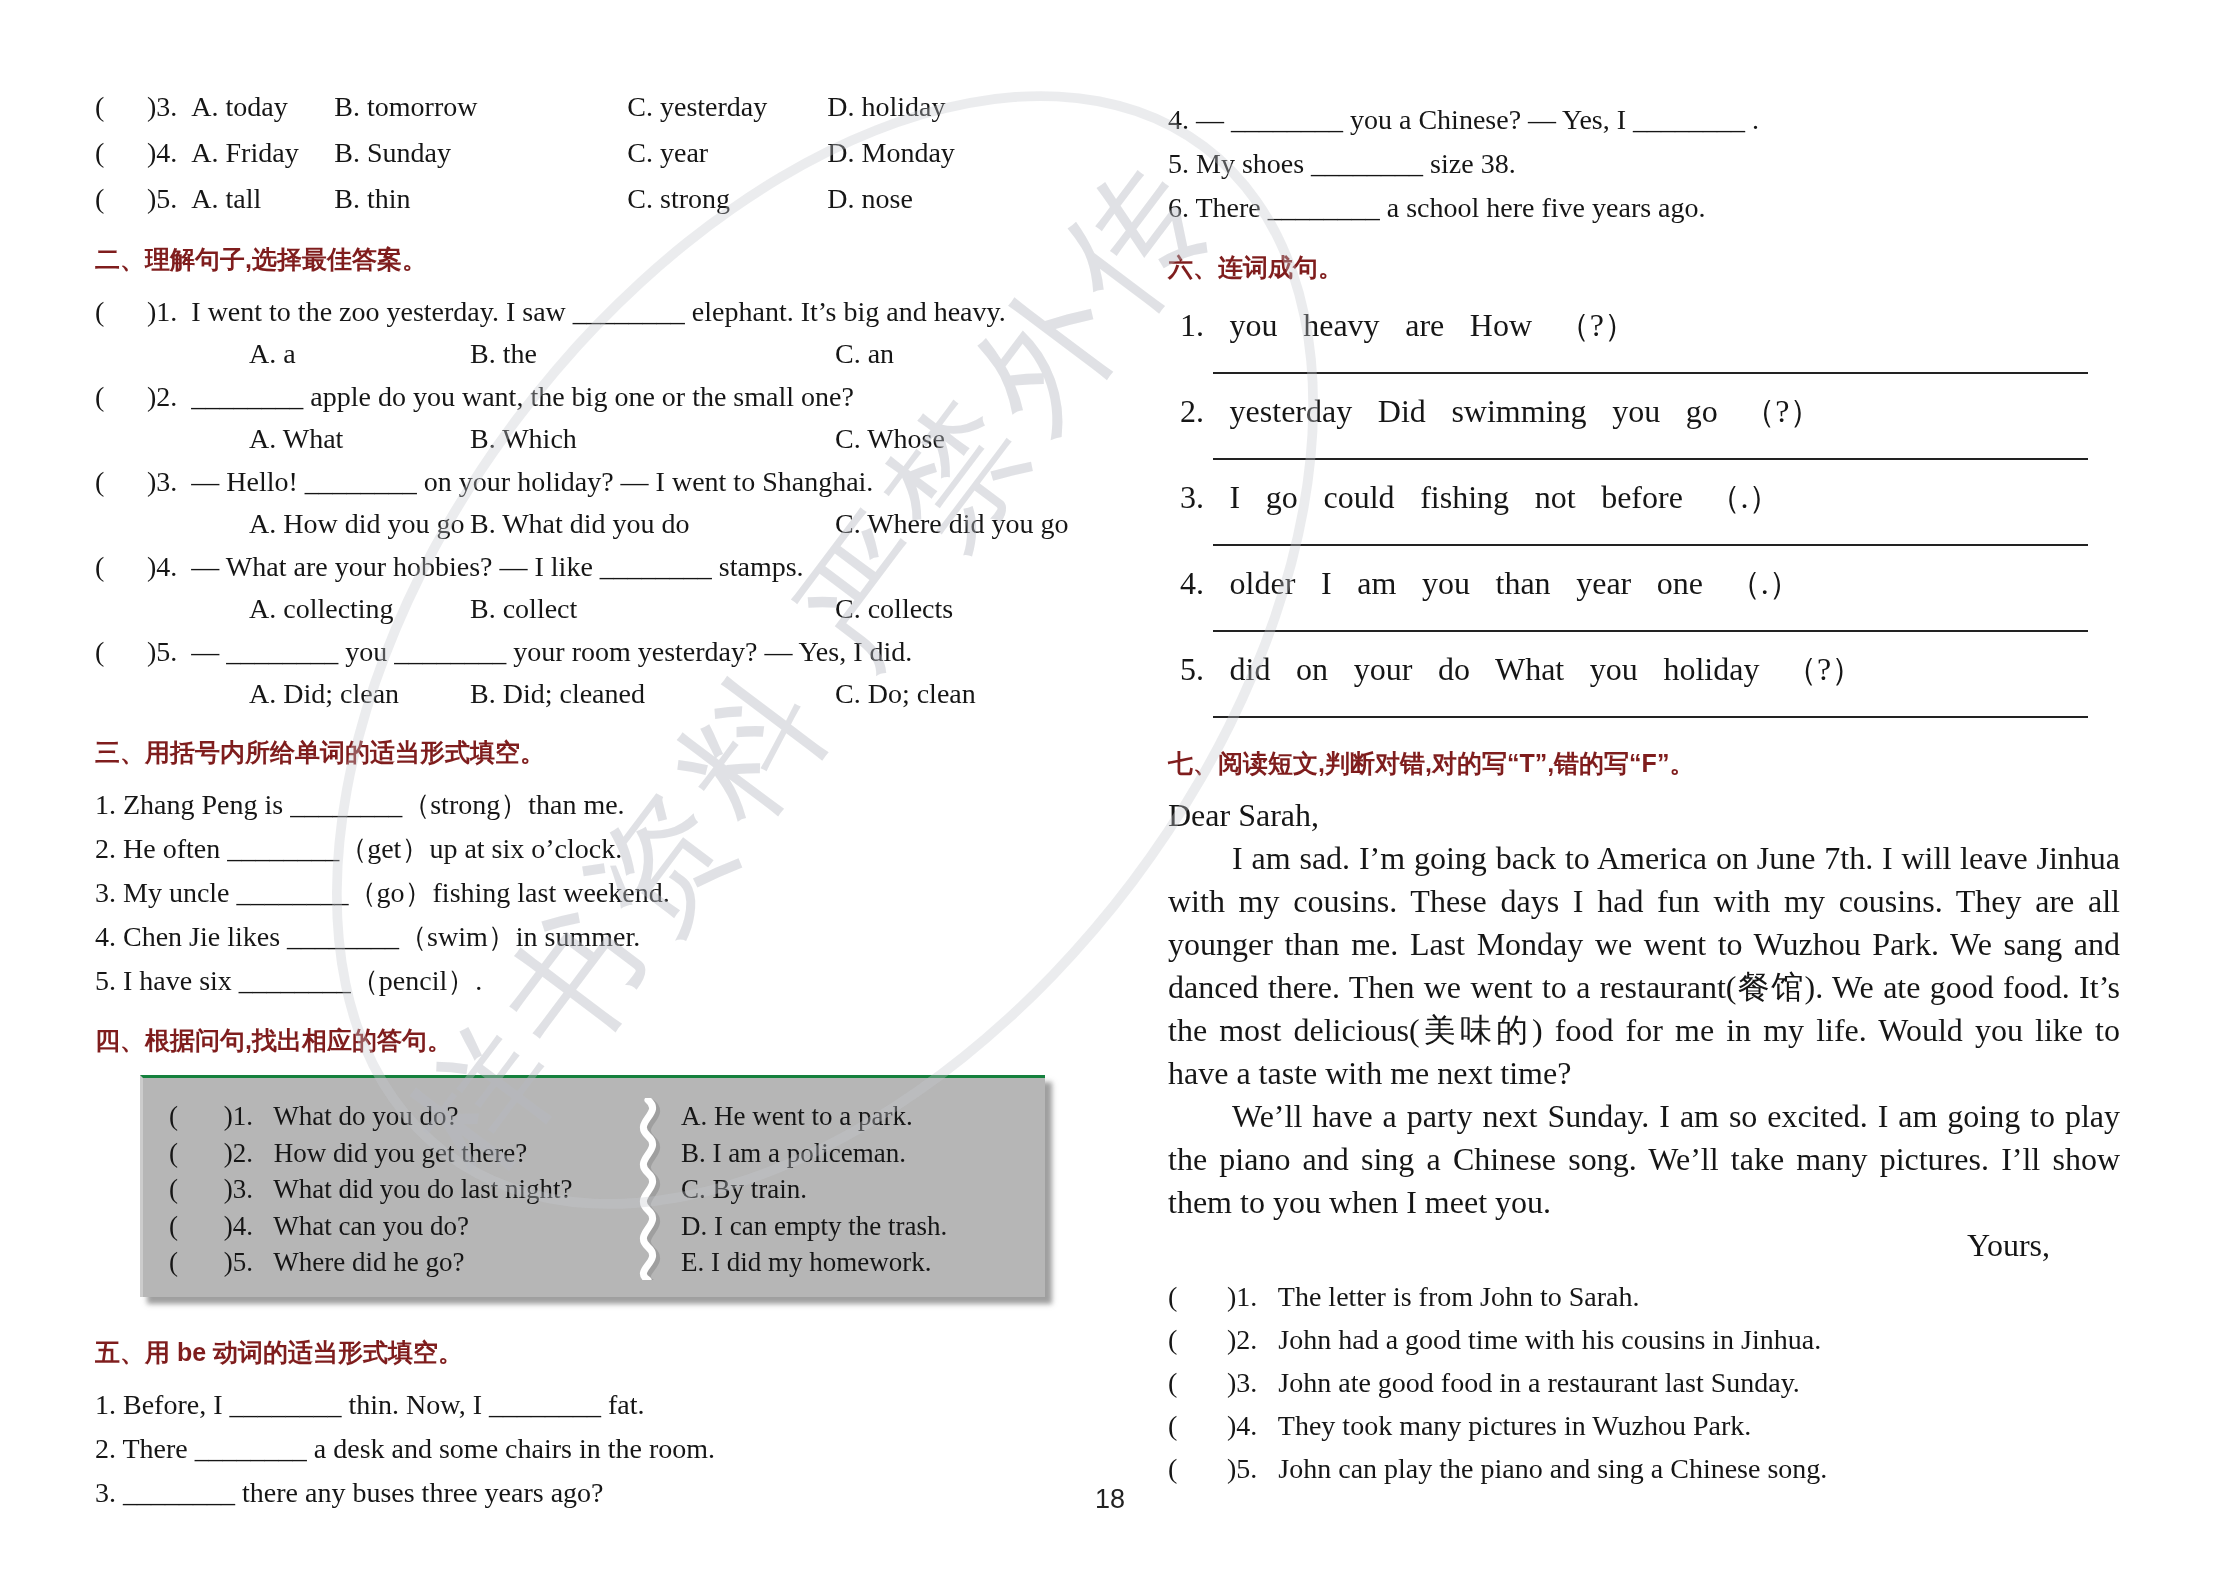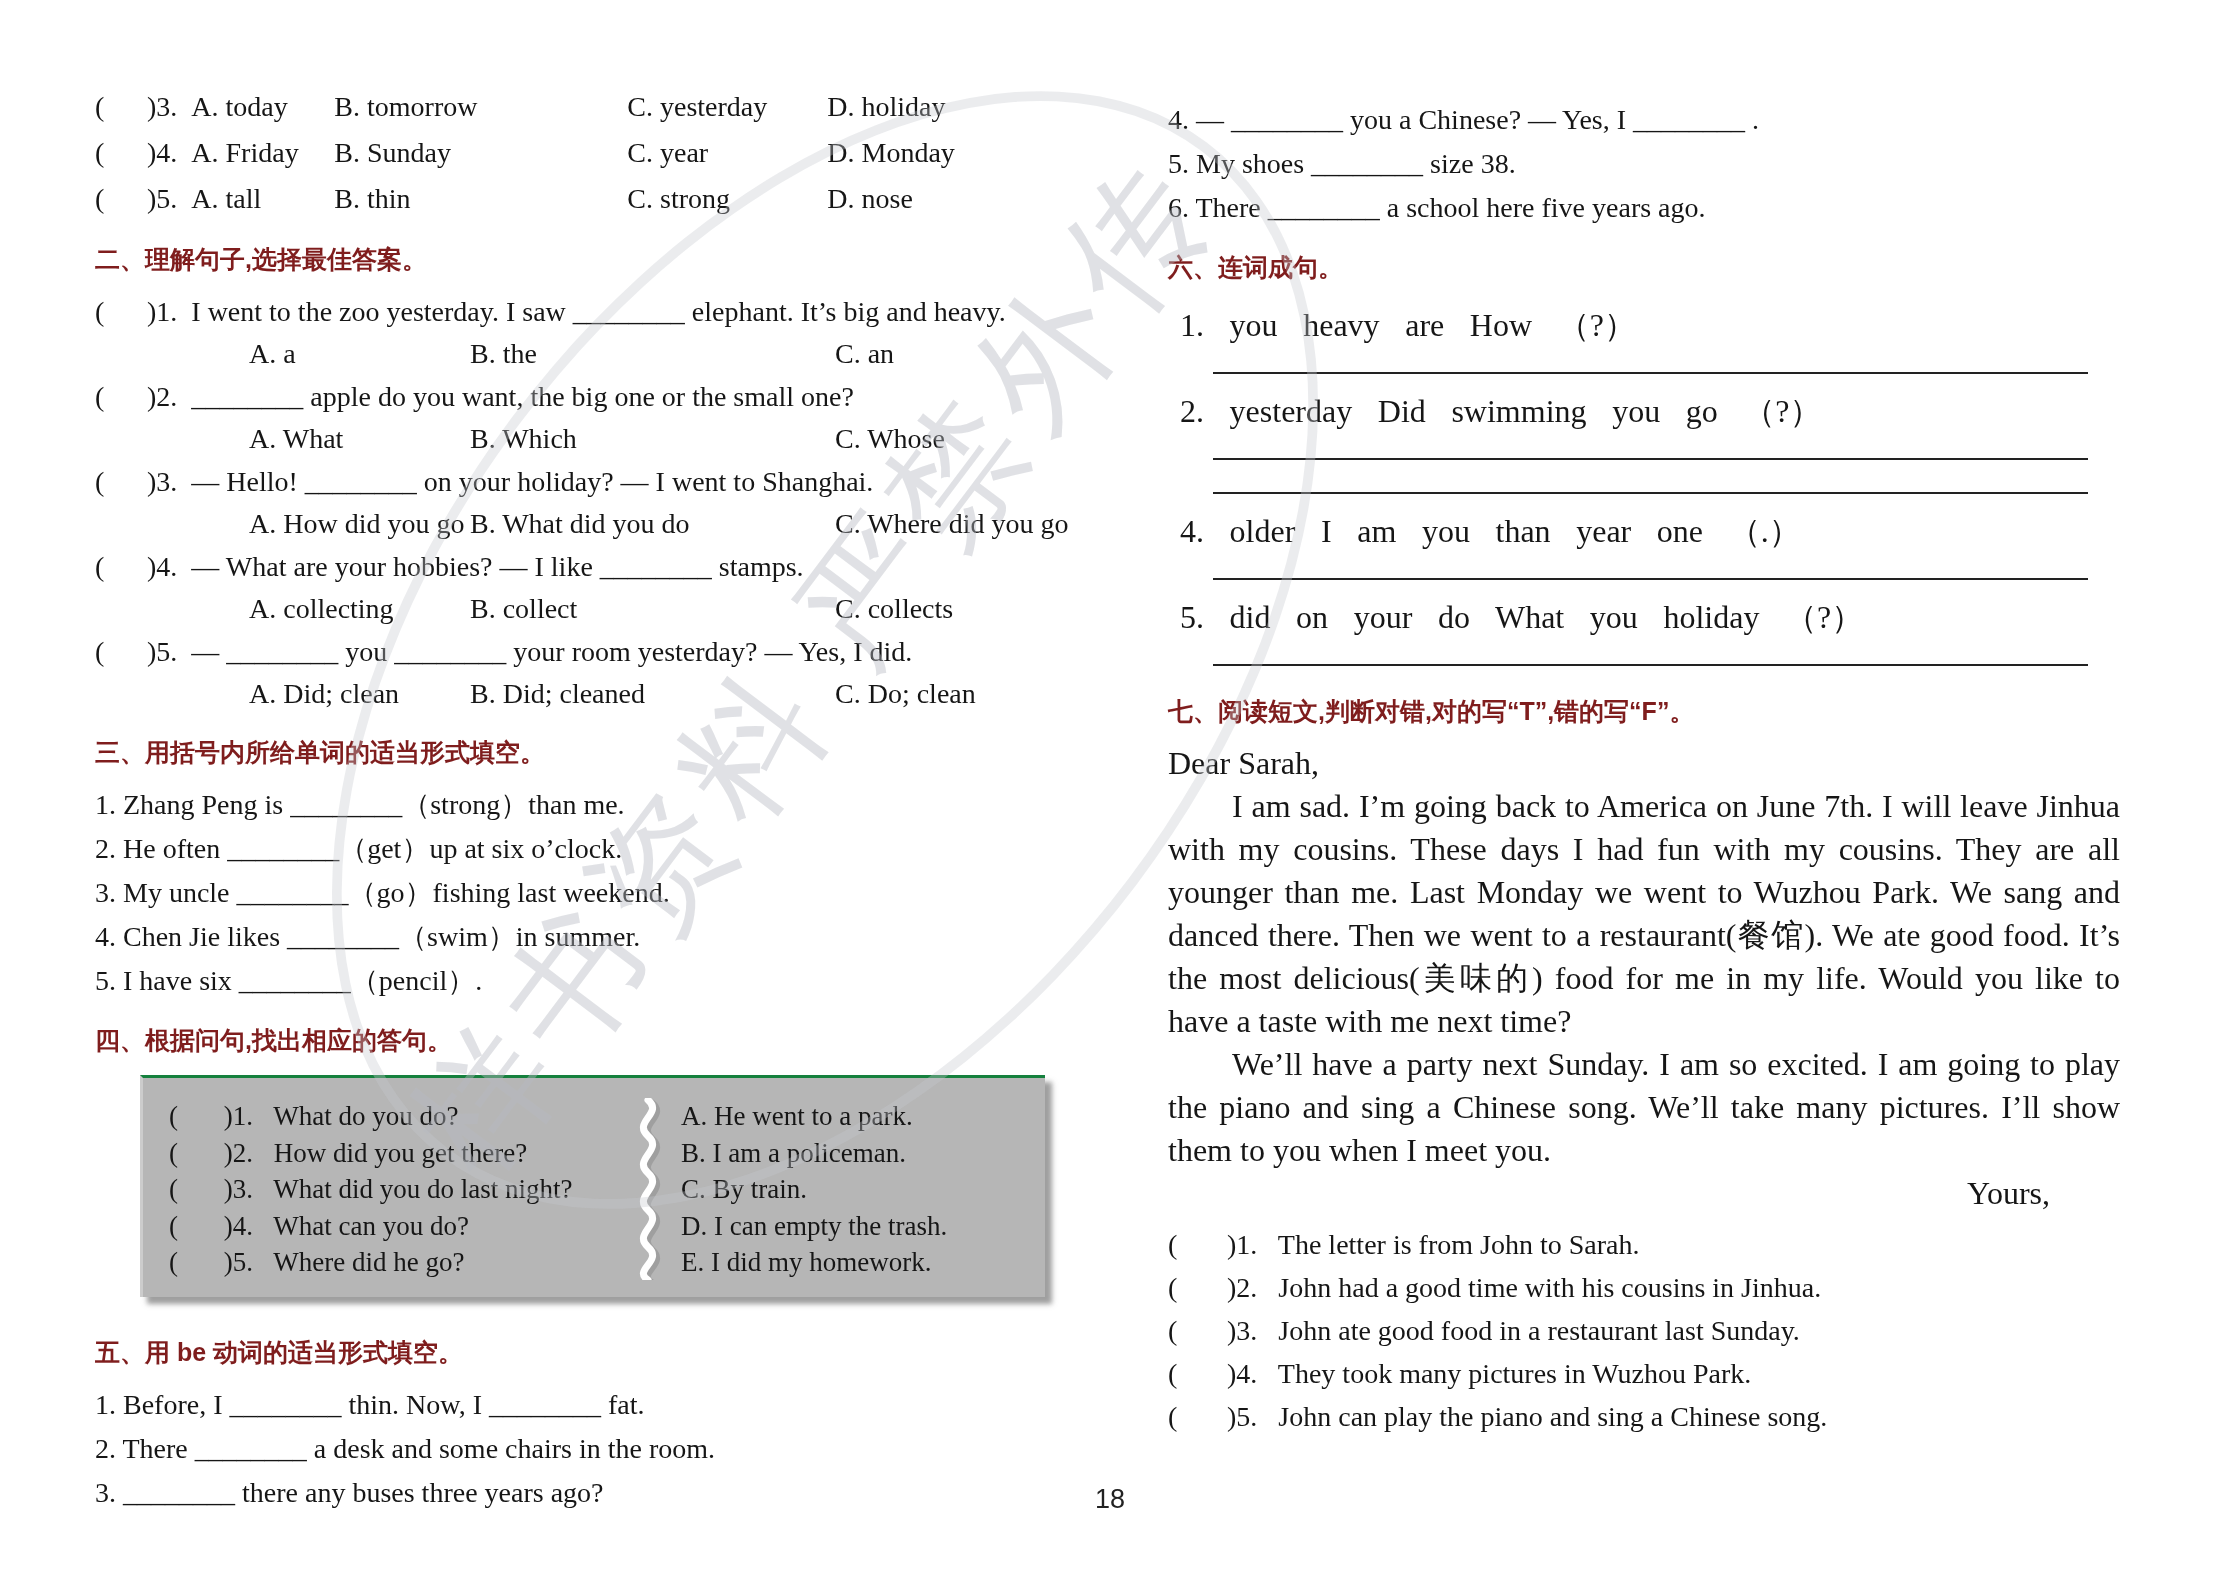--- a/index.html
+++ b/index.html
@@ -237,20 +237,21 @@
   <div class="plain">4. — ________ you a Chinese? — Yes, I ________ .</div>
   <div class="plain">5. My shoes ________ size 38.</div>
   <div class="plain">6. There ________ a school here five years ago.</div>
 
   <div class="heading">六、连词成句。</div>
 
   <div class="s6item">1. you heavy are How （?）</div>
   <div class="s6line"></div>
   <div class="s6item">2. yesterday Did swimming you go （?）</div>
   <div class="s6line"></div>
+  <div class="s6item">3. I go could fishing not before （.）</div>
   <div class="s6line"></div>
   <div class="s6item">4. older I am you than year one （.）</div>
   <div class="s6line"></div>
   <div class="s6item">5. did on your do What you holiday （?）</div>
   <div class="s6line"></div>
 
   <div class="heading" style="margin-top:24px;">七、阅读短文,判断对错,对的写“T”,错的写“F”。</div>
 
   <div class="letter">
     <div class="salutation">Dear Sarah,</div>

